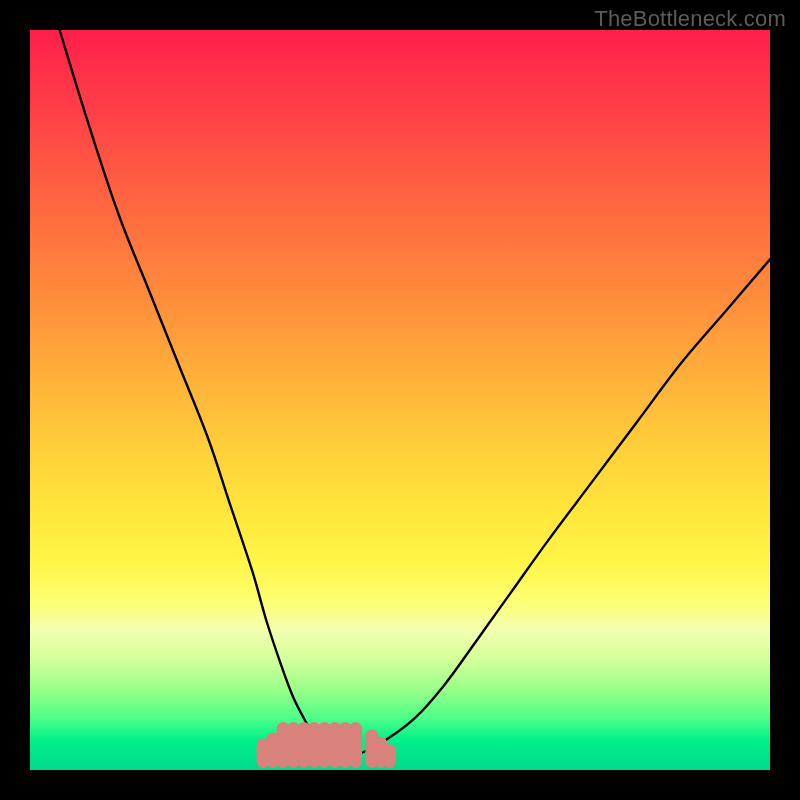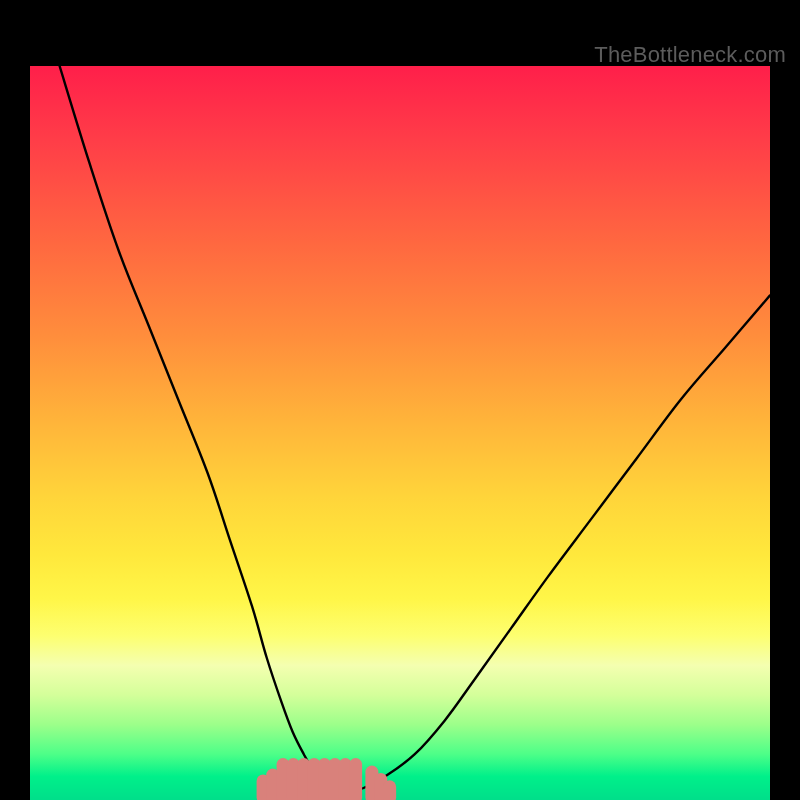--- a/index.html
+++ b/index.html
@@ -11,21 +11,20 @@
     overflow: hidden;
     font-family: Arial, Helvetica, sans-serif;
   }
   .frame {
     position: absolute;
     left: 0;
     top: 0;
     width: 800px;
     height: 632px;
     background: #000;
-    margin-top: 36px;
   }
   .plot {
     position: absolute;
     left: 30px;
     top: 30px;
     width: 740px;
     height: 740px;
     background: linear-gradient(
       to bottom,
       #ff1f4a 0%,

